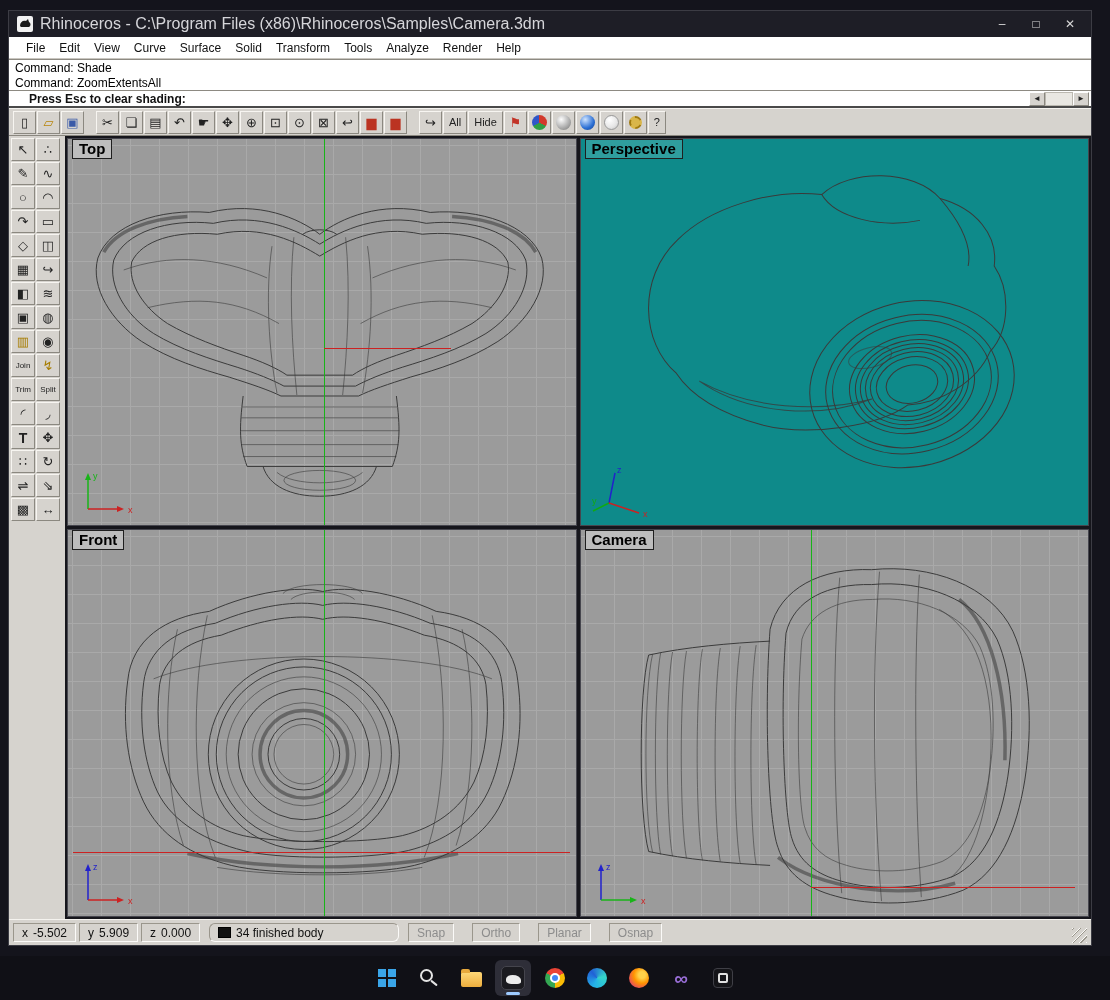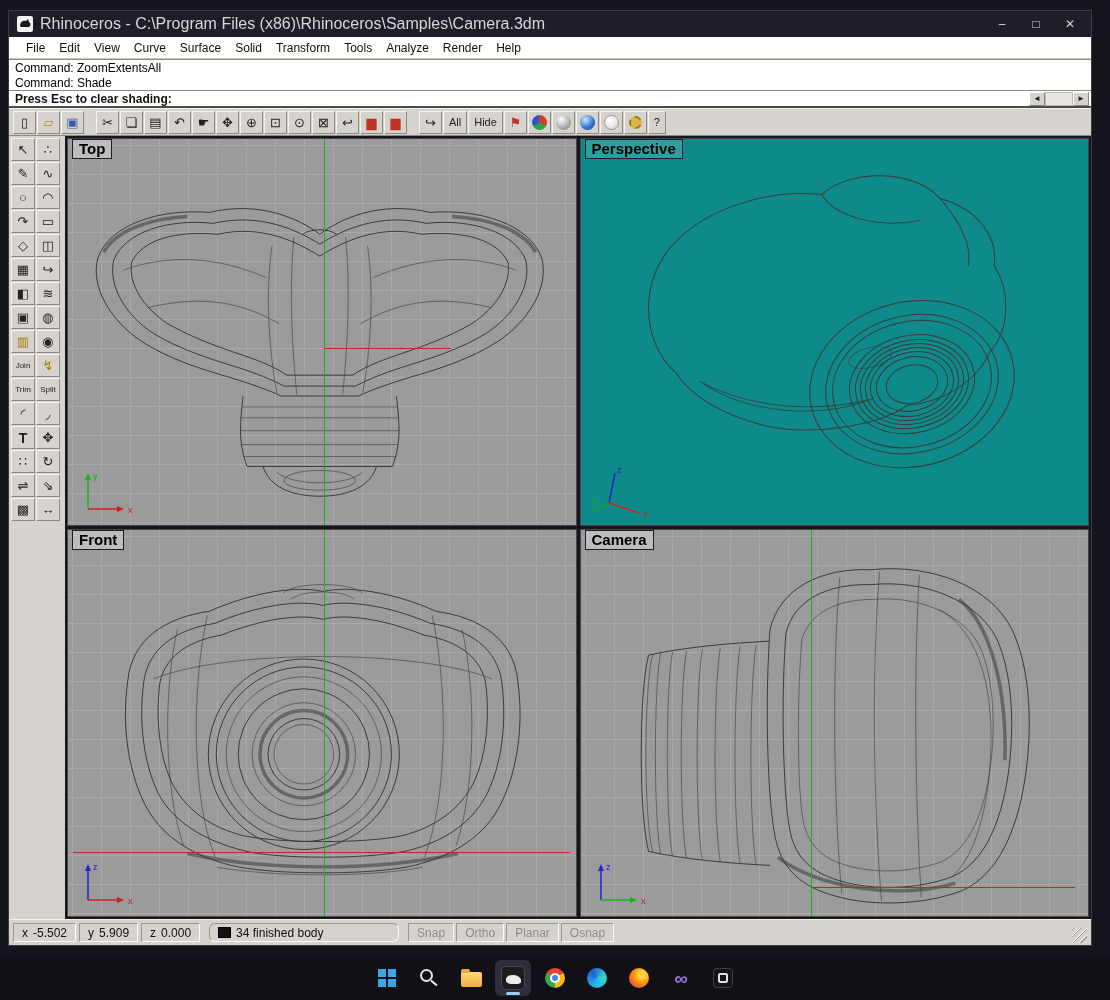--- a/index.html
+++ b/index.html
@@ -44,21 +44,21 @@
 
   
   .cmdbox {
     height:32px; flex:0 0 32px; background:#fff;
     border:1px solid #8d8a82; border-left:none; border-right:none;
     padding:1px 6px; overflow:hidden;
   }
   .cmdbox div { font-size:12px; line-height:15px; color:#000; }
   .promptline {
     height:17px; flex:0 0 17px; background:#fff; display:flex; align-items:center;
-    padding:0 6px; border-bottom:2px solid #4a4a4a; position:relative;
+    padding:0 20px; border-bottom:2px solid #4a4a4a; position:relative;
   }
   .promptline .ptext { font-weight:bold; font-size:12px; }
   .cmd-scroll { position:absolute; right:2px; top:1px; display:flex; align-items:center; height:14px; }
   .cmd-scroll .sc-btn {
     width:16px; height:14px; background:#d6d3ce; border:1px solid;
     border-color:#fff #8a877f #8a877f #fff; font-size:8px; line-height:12px;
     text-align:center; color:#222; padding:0;
   }
   .cmd-scroll .sc-track { width:28px; height:14px; background:#e9e7e2; border:1px solid #bbb8b0; }
 
@@ -228,22 +228,22 @@
       <span>Surface</span>
       <span>Solid</span>
       <span>Transform</span>
       <span>Tools</span>
       <span>Analyze</span>
       <span>Render</span>
       <span>Help</span>
   </div>
 
   <div class="cmdbox">
-    <div>Command: ZoomExtentsAll</div>
-      <div>Command: Shade</div>
+    <div>Command: Shade</div>
+      <div>Command: ZoomExtentsAll</div>
   </div>
 
   <div class="promptline">
     <span class="ptext">Press Esc to clear shading:</span>
     <div class="cmd-scroll">
       <button class="sc-btn">◄</button>
       <div class="sc-track"></div>
       <button class="sc-btn">►</button>
     </div>
   </div>
@@ -609,21 +609,21 @@
         <span class="sb-cell">
           <span>z</span>
           <span>0.000</span>
         </span>
     </div>
 
     <div class="sb-cell layer-cell">
       <span class="layer-sw"></span>
       <span>34 finished body</span>
     </div>
-    <div style="display:flex;gap:2px;margin-left:6px;">
+    <div style="display:flex;gap:18px;margin-left:6px;">
       <div class="sb-cell pane">Snap</div>
         <div class="sb-cell pane">Ortho</div>
         <div class="sb-cell pane">Planar</div>
         <div class="sb-cell pane">Osnap</div>
     </div>
     <div class="sb-spacer"></div>
     <div class="grip"></div>
   </div>
 </div>
 

